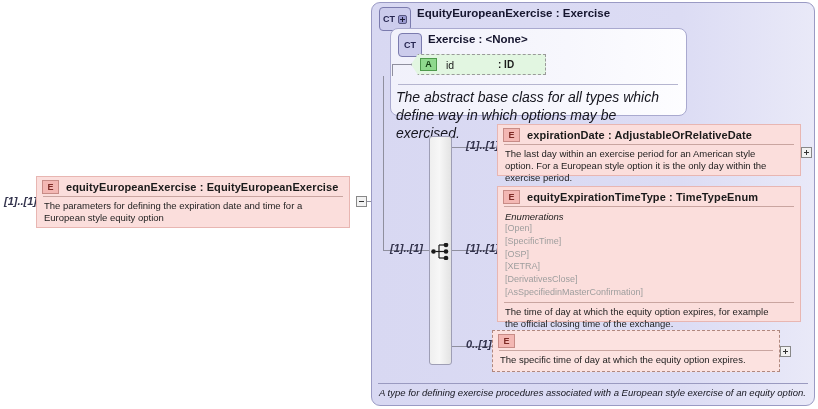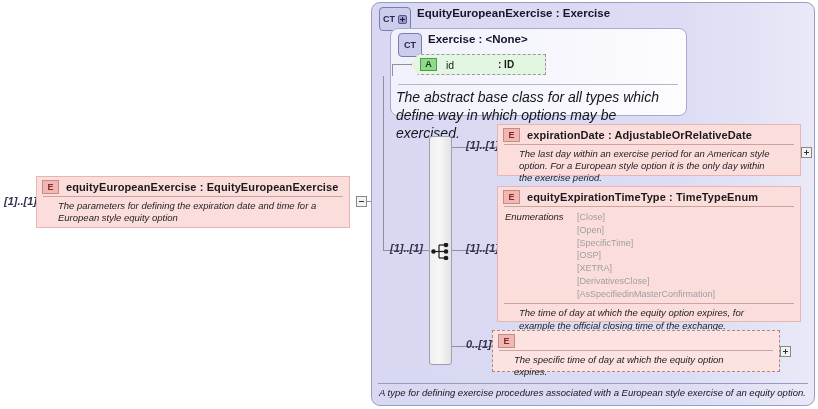--- a/index.html
+++ b/index.html
@@ -63,32 +63,31 @@
     letter-spacing: .1px;
     white-space: nowrap;
   }
   .sep {
     height: 1px;
     background: #c9a5a0;
     margin: 0 6px;
   }
   .ebox-doc {
     font-size: 9.5px;
-    font-style: italic;
     color: #1d1d1d;
     padding: 3px 25px 4px 7px;
     line-height: 1.28;
-    margin-left: 14px;
   }
 
   
   .enum-wrap {
     display: flex;
     padding: 4px 6px 3px 7px;
     font-size: 9px;
+    flex-direction: column;
   }
   .enum-label {
     font-style: italic;
     color: #1d1d1d;
     width: 72px;
     flex: none;
     font-size: 9.5px;
   }
   .enum-list { color: #9e9e9e; line-height: 1.42; font-size: 9px; }
 
@@ -322,21 +321,20 @@
 
 <div class="ebox" style="left:497px; top:186px; width:304px; height:136px;">
   <div class="ebox-head">
     <span class="badge-e">E</span>
     <span class="ebox-title">equityExpirationTimeType : TimeTypeEnum</span>
   </div>
   <div class="sep"></div>
   <div class="enum-wrap">
     <div class="enum-label">Enumerations</div>
     <div class="enum-list">
-      <div>[Close]</div>
       <div>[Open]</div>
       <div>[SpecificTime]</div>
       <div>[OSP]</div>
       <div>[XETRA]</div>
       <div>[DerivativesClose]</div>
       <div>[AsSpecifiedinMasterConfirmation]</div>
     </div>
   </div>
   <div class="sep"></div>
   <div class="ebox-doc">The time of day at which the equity option expires, for example the official closing time of the exchange.</div>

